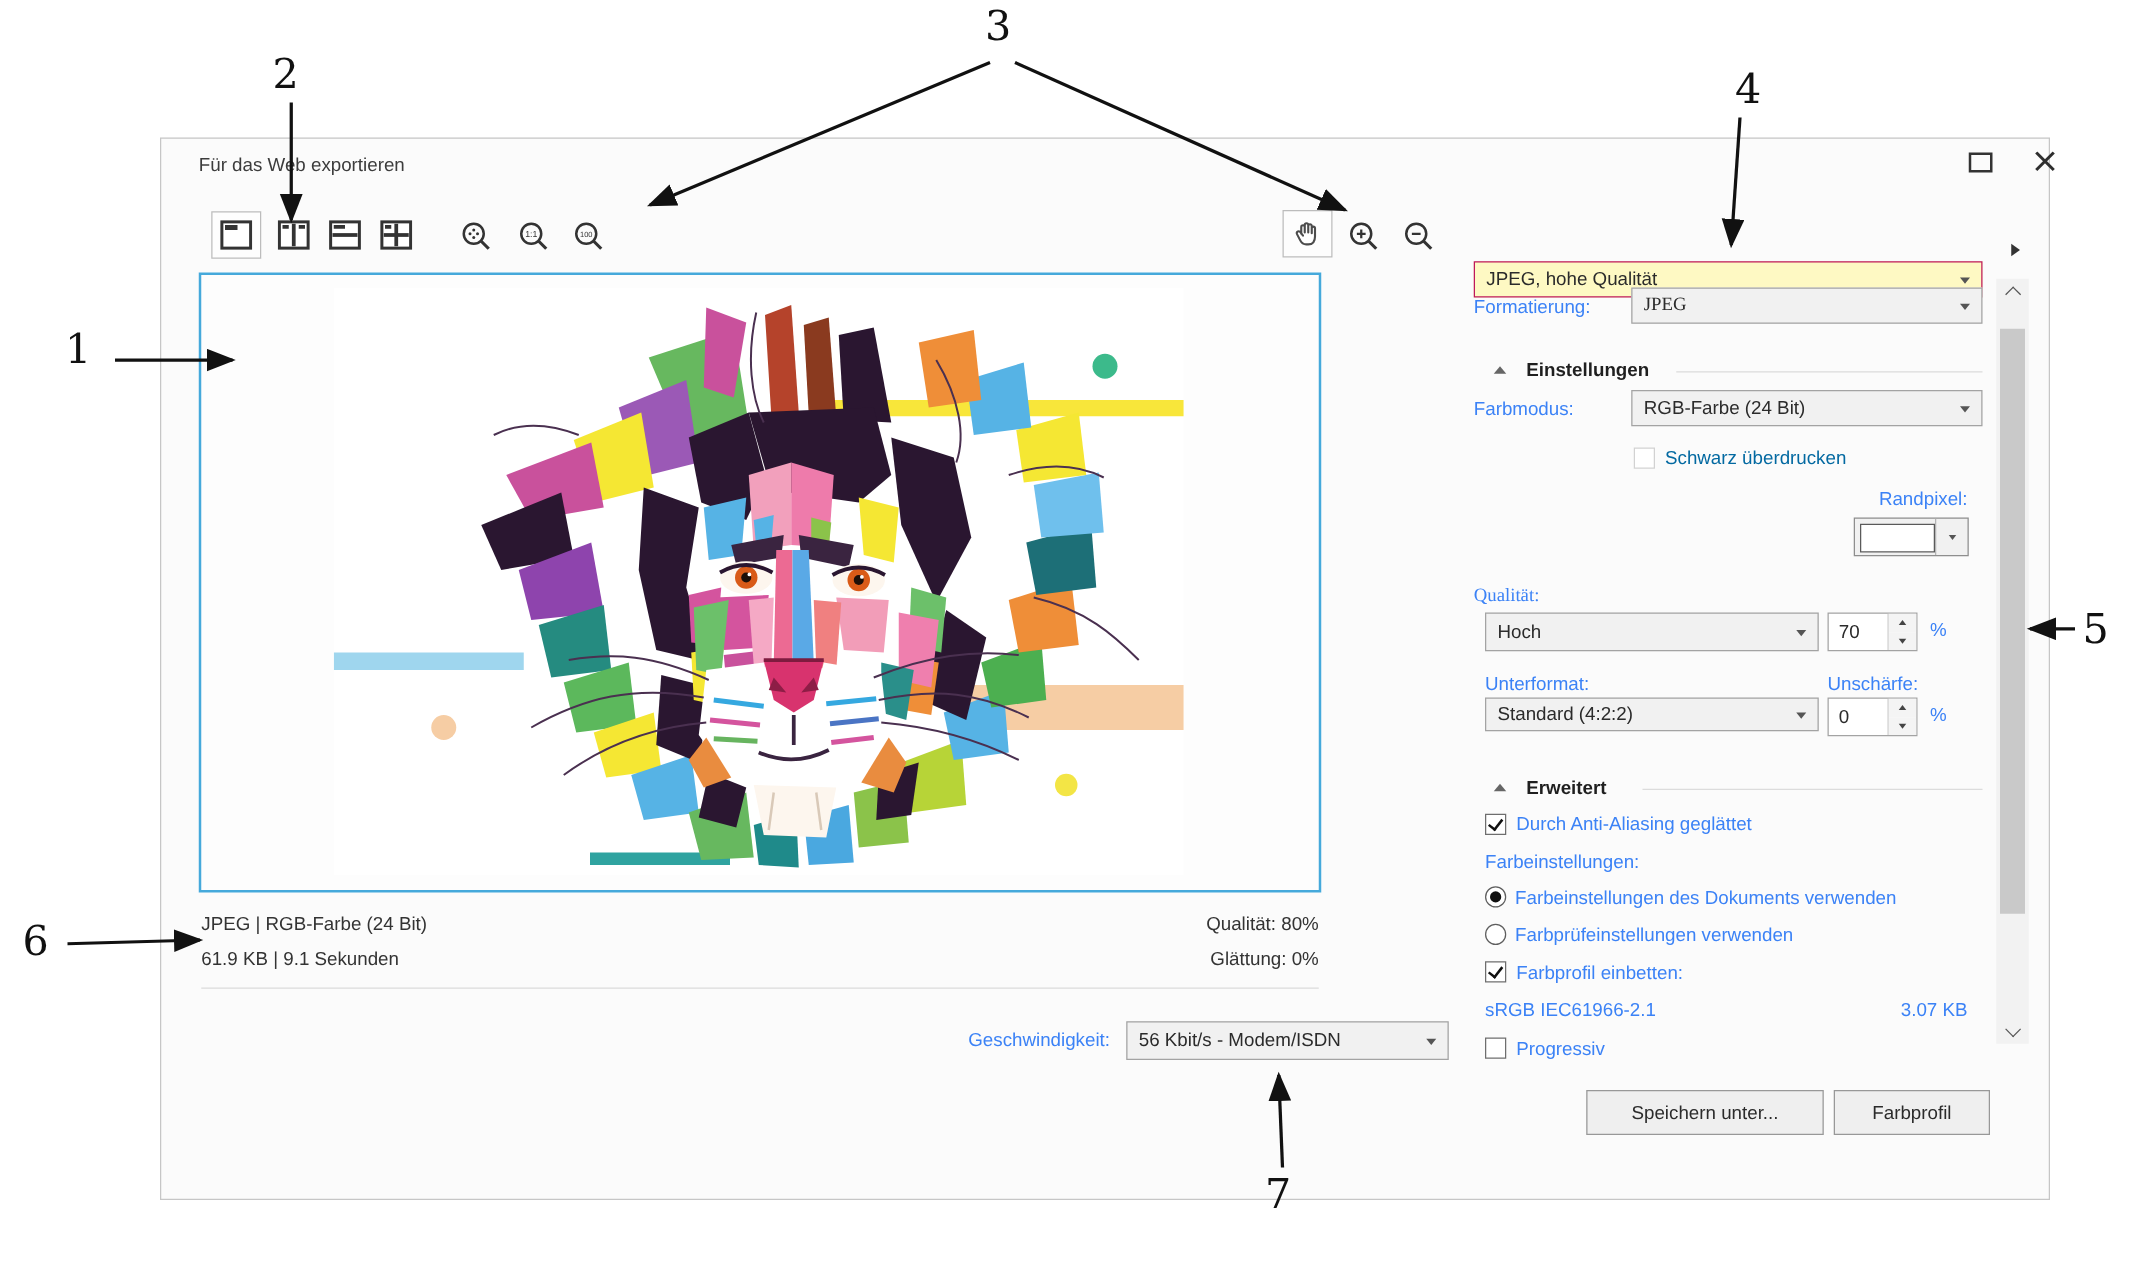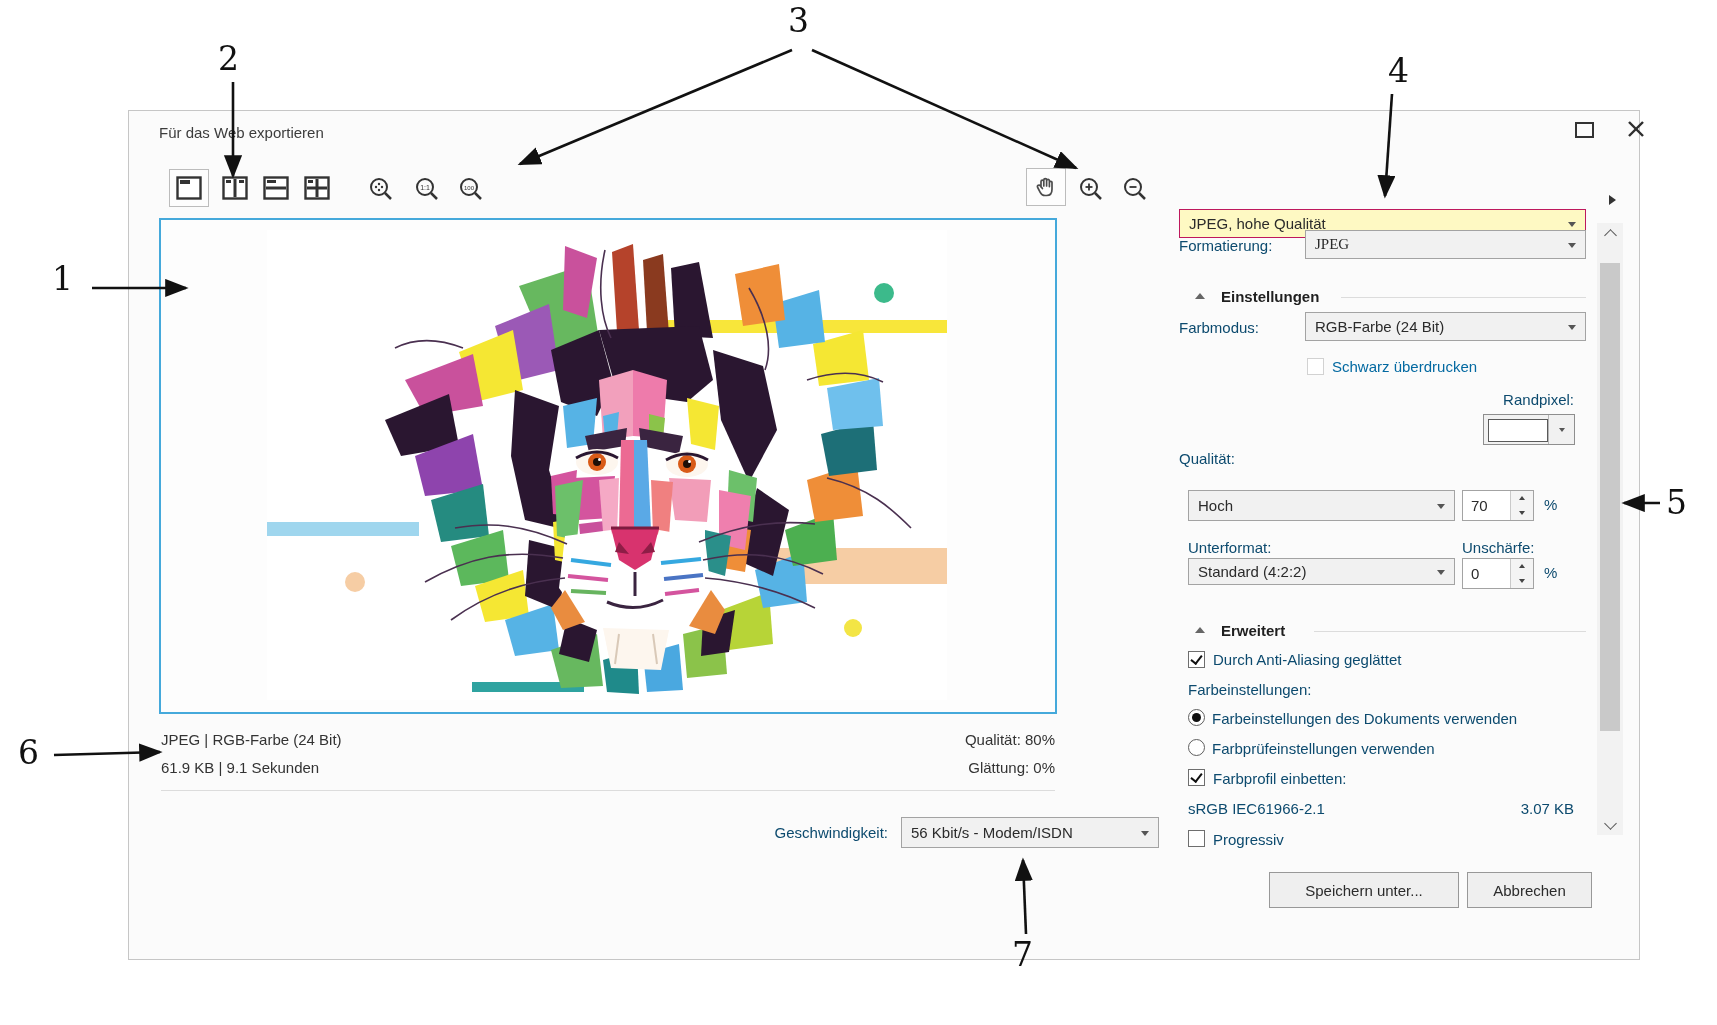--- a/index.html
+++ b/index.html
@@ -7,21 +7,21 @@
        font-family:"Liberation Sans",sans-serif;color:#2b2b2b;overflow:hidden;}
   .a{position:absolute;box-sizing:border-box;}
   
   .dlg{left:128px;top:110px;width:1512px;height:850px;background:#fbfbfb;border:1px solid #c6c6c6;}
   .title{left:30px;top:13px;font-size:15px;color:#3c3c3c;}
   .winbtn{width:30px;height:26px;display:flex;align-items:center;justify-content:center;cursor:pointer;}
   
   .tbtn{width:40px;height:38px;display:flex;align-items:center;justify-content:center;}
   .tbtn.sel{border:1px solid #bcbcbc;background:#fdfdfd;}
   
-  .lbl{font-size:15px;white-space:nowrap;color:#0c4a6e;}
+  .lbl{font-size:15px;white-space:nowrap;color:#3b82f6;}
   .lbl.dim{color:#0369a1;}
   .dd{background:#f1f1f1;border:1px solid #a3a3a3;font-size:15px;display:flex;align-items:center;
       padding:0 26px 0 9px;white-space:nowrap;}
   .dd .chev{position:absolute;right:9px;top:50%;margin-top:-2px;width:0;height:0;
       border-left:4.5px solid transparent;border-right:4.5px solid transparent;border-top:5px solid #555;}
   .dd.blue{border:1px solid #be185d;background:#fef9c3;margin-top:23px;}
   .spin{border:1px solid #a3a3a3;background:#fff;display:flex;}
   .spin .val{flex:1;font-size:15px;display:flex;align-items:center;padding-left:8px;}
   .spin .btns{width:22px;border-left:1px solid #c9c9c9;display:flex;flex-direction:column;}
   .spin .btns>div{flex:1;display:flex;align-items:center;justify-content:center;background:#f4f4f4;}
@@ -169,21 +169,21 @@
   <div class="a lbl dim" style="left:1203px;top:247px;">Schwarz überdrucken</div>
 
   <div class="a lbl" style="left:1330px;top:280px;width:115px;text-align:right;">Randpixel:</div>
   <div class="a" style="left:1354px;top:303px;width:92px;height:31px;border:1px solid #8e8e8e;background:#f1f1f1;display:flex;">
     <span style="display:block;width:58px;height:21px;margin:4px 0 0 4px;background:#ffffff;border:1px solid #5a5a5a;"></span>
     <span style="flex:1;display:flex;align-items:center;justify-content:center;border-left:1px solid #b5b5b5;">
       <span class="tri-dn" style="border-top-color:#555;"></span>
     </span>
   </div>
 
-  <div class="a lbl" style="left:1050px;top:339px;">Qualität:</div>
+  <div class="a lbl" style="left:1050px;top:358px;font-family:Liberation Serif, serif;">Qualität:</div>
   <div class="a dd" style="left:1059px;top:379px;width:267px;height:31px;">
     <span>Hoch</span>
     <span class="chev"></span>
   </div>
   <div class="a spin" style="left:1333px;top:379px;width:72px;height:31px;">
     <span class="val">70</span>
     <span class="btns">
       <div>
           <span class="tri-up"></span>
         </div>
@@ -241,21 +241,21 @@
     <div class="a" style="left:9px;top:8px;">
         <span class="chevron-up" style="display:block;"></span>
       </div>
     <div class="a sb-thumb"></div>
     <div class="a" style="left:9px;top:596px;">
         <span class="chevron-dn" style="display:block;"></span>
       </div>
   </div>
 
   <div class="a btn" style="left:1140px;top:761px;width:190px;height:36px;">Speichern unter...</div>
-  <div class="a btn" style="left:1338px;top:761px;width:125px;height:36px;">Abbrechen</div>
+  <div class="a btn" style="left:1338px;top:761px;width:125px;height:36px;">Farbprofil</div>
 
   <div class="a preview">
     <svg class="a" style="left:106px;top:10px;" width="680" height="470" viewBox="0 0 680 470">
       <rect x="0" y="0" width="680" height="470" fill="#ffffff"></rect>
 
       <rect x="388" y="90" width="292" height="13" fill="#f8e63a"></rect>
       <rect x="0" y="292" width="152" height="14" fill="#9fd6ee"></rect>
       <rect x="498" y="318" width="182" height="36" fill="#f6cda4"></rect>
       <rect x="205" y="452" width="112" height="10" fill="#2fa3a0"></rect>
       <circle cx="617" cy="63" r="10" fill="#3cba8b"></circle>

